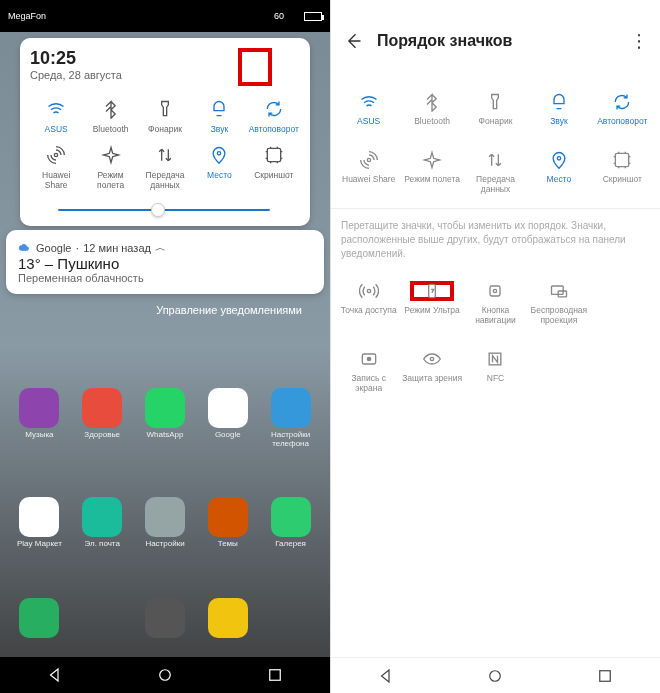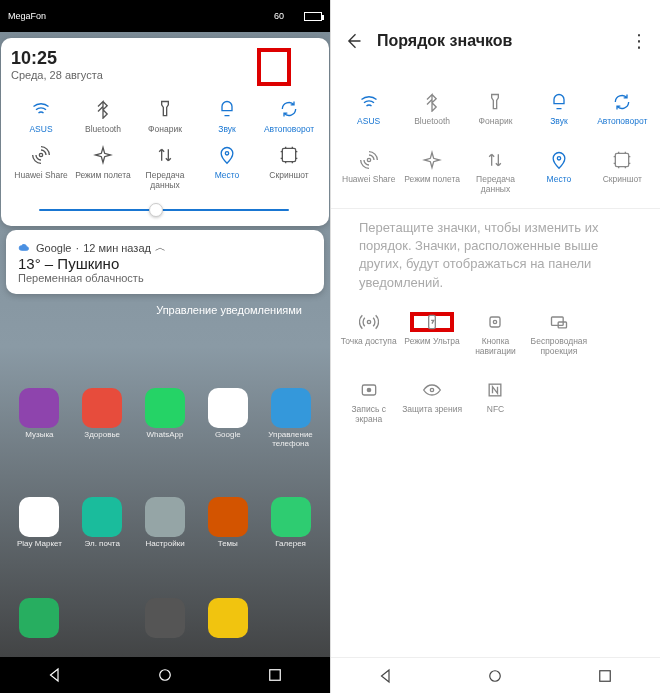--- a/index.html
+++ b/index.html
@@ -8,21 +8,21 @@
   .left { width: 330px; height: 693px; background: linear-gradient(180deg,#7a8a95 0%,#8a9aa5 50%,#3a3a3a 100%); }
   .right { width: 330px; height: 693px; background: #fff; border-left: 1px solid #ddd; }
 
   
   .statusbar { height: 22px; background: #000; color: #fff; display: flex; align-items: center; padding: 16px 8px; font-size: 9px; justify-content: space-between; }
   .statusbar .sb-right { display: flex; gap: 20px; align-items: center; }
   .sb-batt { border: 1px solid #fff; width: 18px; height: 9px; position: relative; }
   .sb-batt::after { content:''; position:absolute; right:-3px; top:2px; width:2px; height:5px; background:#fff; }
 
   
-  .panel { background: #fff; margin: 6px 1px 4px; border-radius: 10px; padding: 10px 10px 4px; box-shadow: 0 2px 6px rgba(0,0,0,.2); }
+  .panel { background: #fff; margin: 6px 20px 4px; border-radius: 10px; padding: 10px 10px 4px; box-shadow: 0 2px 6px rgba(0,0,0,.2); }
   .panel-top { display: flex; justify-content: space-between; align-items: flex-start; }
   .time { font-size: 18px; font-weight: 600; color: #222; }
   .date { font-size: 11px; color: #666; }
   .panel-actions { display: flex; gap: 8px; align-items: center; }
   .edit-box { border: 4px solid #d00; padding: 4px; }
 
   .tiles { display: grid; grid-template-columns: repeat(5,1fr); gap: 2px 2px; margin-top: 8px; }
   .tile { display: flex; flex-direction: column; align-items: center; font-size: 8.5px; color: #666; text-align: center; padding: 4px 0; }
   .tile .ico { height: 22px; display:flex; align-items:center; justify-content:center; margin-bottom: 4px; }
   .tile.active { color: #1976d2; }
@@ -54,21 +54,21 @@
   .r-title { font-size:16px; font-weight:600; color:#222; flex:1; }
   .r-menu { font-size:18px; color:#333; }
 
   .r-tiles { display:grid; grid-template-columns:repeat(5,1fr); padding:4px 6px 8px; }
   .r-tile { display:flex; flex-direction:column; align-items:center; font-size:8.5px; color:#888; text-align:center; padding:6px 0; }
   .r-tile .ico { height:20px; display:flex; align-items:center; justify-content:center; margin-bottom:4px; }
   .r-tile.active { color:#1976d2; }
   .r-tile.active svg { stroke:#1976d2; }
   .r-tile svg { stroke:#888; }
 
-  .r-hint { font-size:13px; color:#aaa; padding:10px 28px; line-height:1.4; border-top:1px solid #eee; }
+  .r-hint { font-size:10px; color:#aaa; padding:10px 10px; line-height:1.4; border-top:1px solid #eee; }
 
   .r-tile.red-box .ico { border:4px solid #d00; padding:2px 8px; }
 
   svg { fill:none; stroke-width:1.6; }
 </style>
 </head>
 <body>
 
 <div class="screen left">
   <div class="statusbar">
@@ -226,21 +226,21 @@
       <div class="app">
         <div class="app-ico" style="background:#25d366"></div>
         <span>WhatsApp</span>
       </div>
       <div class="app">
         <div class="app-ico" style="background:#fff"></div>
         <span>Google</span>
       </div>
       <div class="app">
         <div class="app-ico" style="background:#3498db"></div>
-        <span>Управление телефона</span>
+        <span>Настройки телефона</span>
       </div>
       <div class="app">
         <div class="app-ico" style="background:#fff"></div>
         <span>Play Маркет</span>
       </div>
       <div class="app">
         <div class="app-ico" style="background:#1abc9c"></div>
         <span>Эл. почта</span>
       </div>
       <div class="app">

